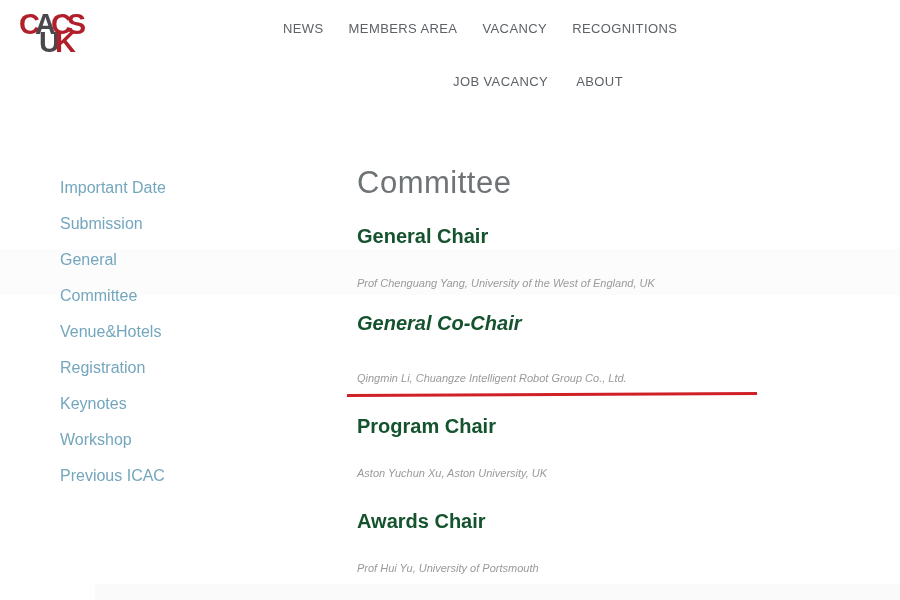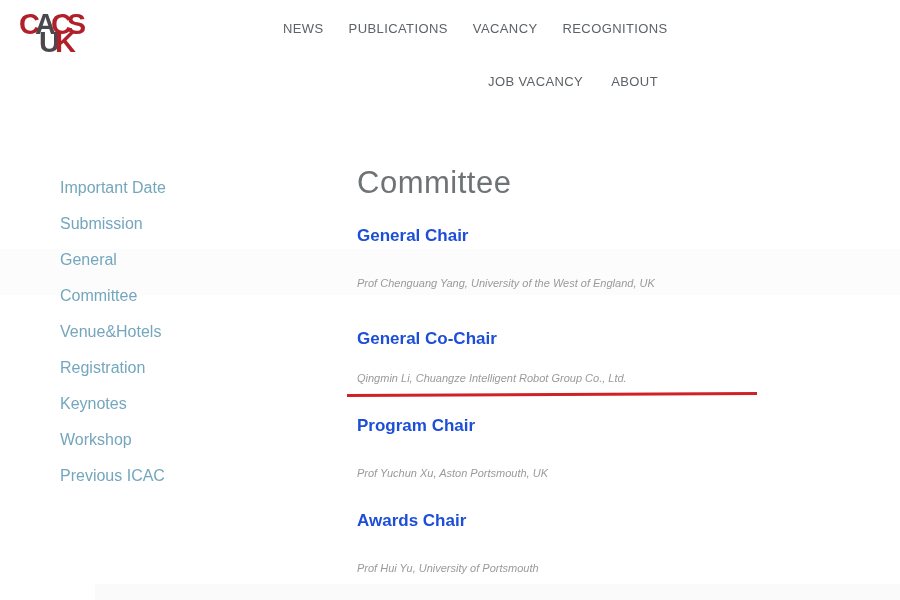--- a/index.html
+++ b/index.html
@@ -38,21 +38,21 @@
   .logo .row1 { position: absolute; left: 0; top: 2px; }
   .logo .row2 { position: absolute; left: 20px; top: 20px; }
   .logo span { display: inline-block; }
 
   
   .nav-row1 {
     position: absolute; left: 283px; top: 22px;
     display: flex; gap: 25px;
   }
   .nav-row2 {
-    position: absolute; left: 488px; top: 75px;
+    position: absolute; left: 453px; top: 75px;
     display: flex; gap: 28px; align-items: flex-end;
   }
   .nav-item {
     font-size: 13px;
     letter-spacing: 0.4px;
     color: #5d6267;
     line-height: 14px;
     padding-bottom: 7px;
     cursor: pointer;
     white-space: nowrap;
@@ -79,36 +79,36 @@
   .page-title {
     position: absolute; left: 0; top: 166px;
     font-size: 31px; font-weight: 400;
     color: #6e7376;
     letter-spacing: 0.5px;
     line-height: 34px;
     white-space: nowrap;
   }
   .role {
     position: absolute; left: 0;
-    font-size: 17px; font-weight: 700;
-    color: #1d4ed8;
+    font-size: 20px; font-weight: 700;
+    color: #14532d;
     line-height: 18px;
     white-space: nowrap;
   }
   .member {
     position: absolute; left: 0;
     font-size: 11px; font-weight: 400;
     color: #9a9a9a;
     line-height: 18px;
     white-space: nowrap;
     font-style: italic;
   }
   .role-0   { top: 227px; }
   .member-0 { top: 274px; }
-  .role-1   { top: 330px; }
+  .role-1   { top: 314px; font-style: italic; }
   .member-1 { top: 369px; }
   .role-2   { top: 417px; }
   .member-2 { top: 464px; }
   .role-3   { top: 512px; }
   .member-3 { top: 559px; }
 
   .annotation-line {
     position: absolute; left: -10px; top: 393px;
     width: 410px; height: 3px;
     background: #cf2127;
@@ -121,21 +121,21 @@
 <div class="band-mid"></div>
 <div class="band-footer"></div>
 
 <div class="logo">
   <div class="row1"><span style="color: rgb(177, 32, 42);">C</span><span style="color: rgb(74, 72, 76);">A</span><span style="color: rgb(177, 32, 42);">C</span><span style="color: rgb(177, 32, 42);">S</span></div>
   <div class="row2"><span style="color: rgb(74, 72, 76);">U</span><span style="color: rgb(177, 32, 42);">K</span></div>
 </div>
 
 <nav class="nav-row1">
   <div class="nav-item">NEWS</div>
-  <div class="nav-item">PUBLICATIONS</div>
+  <div class="nav-item">MEMBERS AREA</div>
   <div class="nav-item">VACANCY</div>
   <div class="nav-item">RECOGNITIONS</div>
 </nav>
 
 <nav class="nav-row2">
   <div class="nav-item">JOB VACANCY</div>
   <div class="nav-item">ABOUT</div>
 </nav>
 
 <aside class="sidebar">
@@ -154,17 +154,17 @@
   <h1 class="page-title">Committee</h1>
 
   <div class="role role-0">General Chair</div>
   <div class="member member-0">Prof Chenguang Yang, University of the West of England, UK</div>
 
   <div class="role role-1">General Co-Chair</div>
   <div class="member member-1">Qingmin Li, Chuangze Intelligent Robot Group Co., Ltd.</div>
   <div class="annotation-line"></div>
 
   <div class="role role-2">Program Chair</div>
-  <div class="member member-2">Prof Yuchun Xu, Aston Portsmouth, UK</div>
+  <div class="member member-2">Aston Yuchun Xu, Aston University, UK</div>
 
   <div class="role role-3">Awards Chair</div>
   <div class="member member-3">Prof Hui Yu, University of Portsmouth</div>
 </main>
 
 </body></html>

